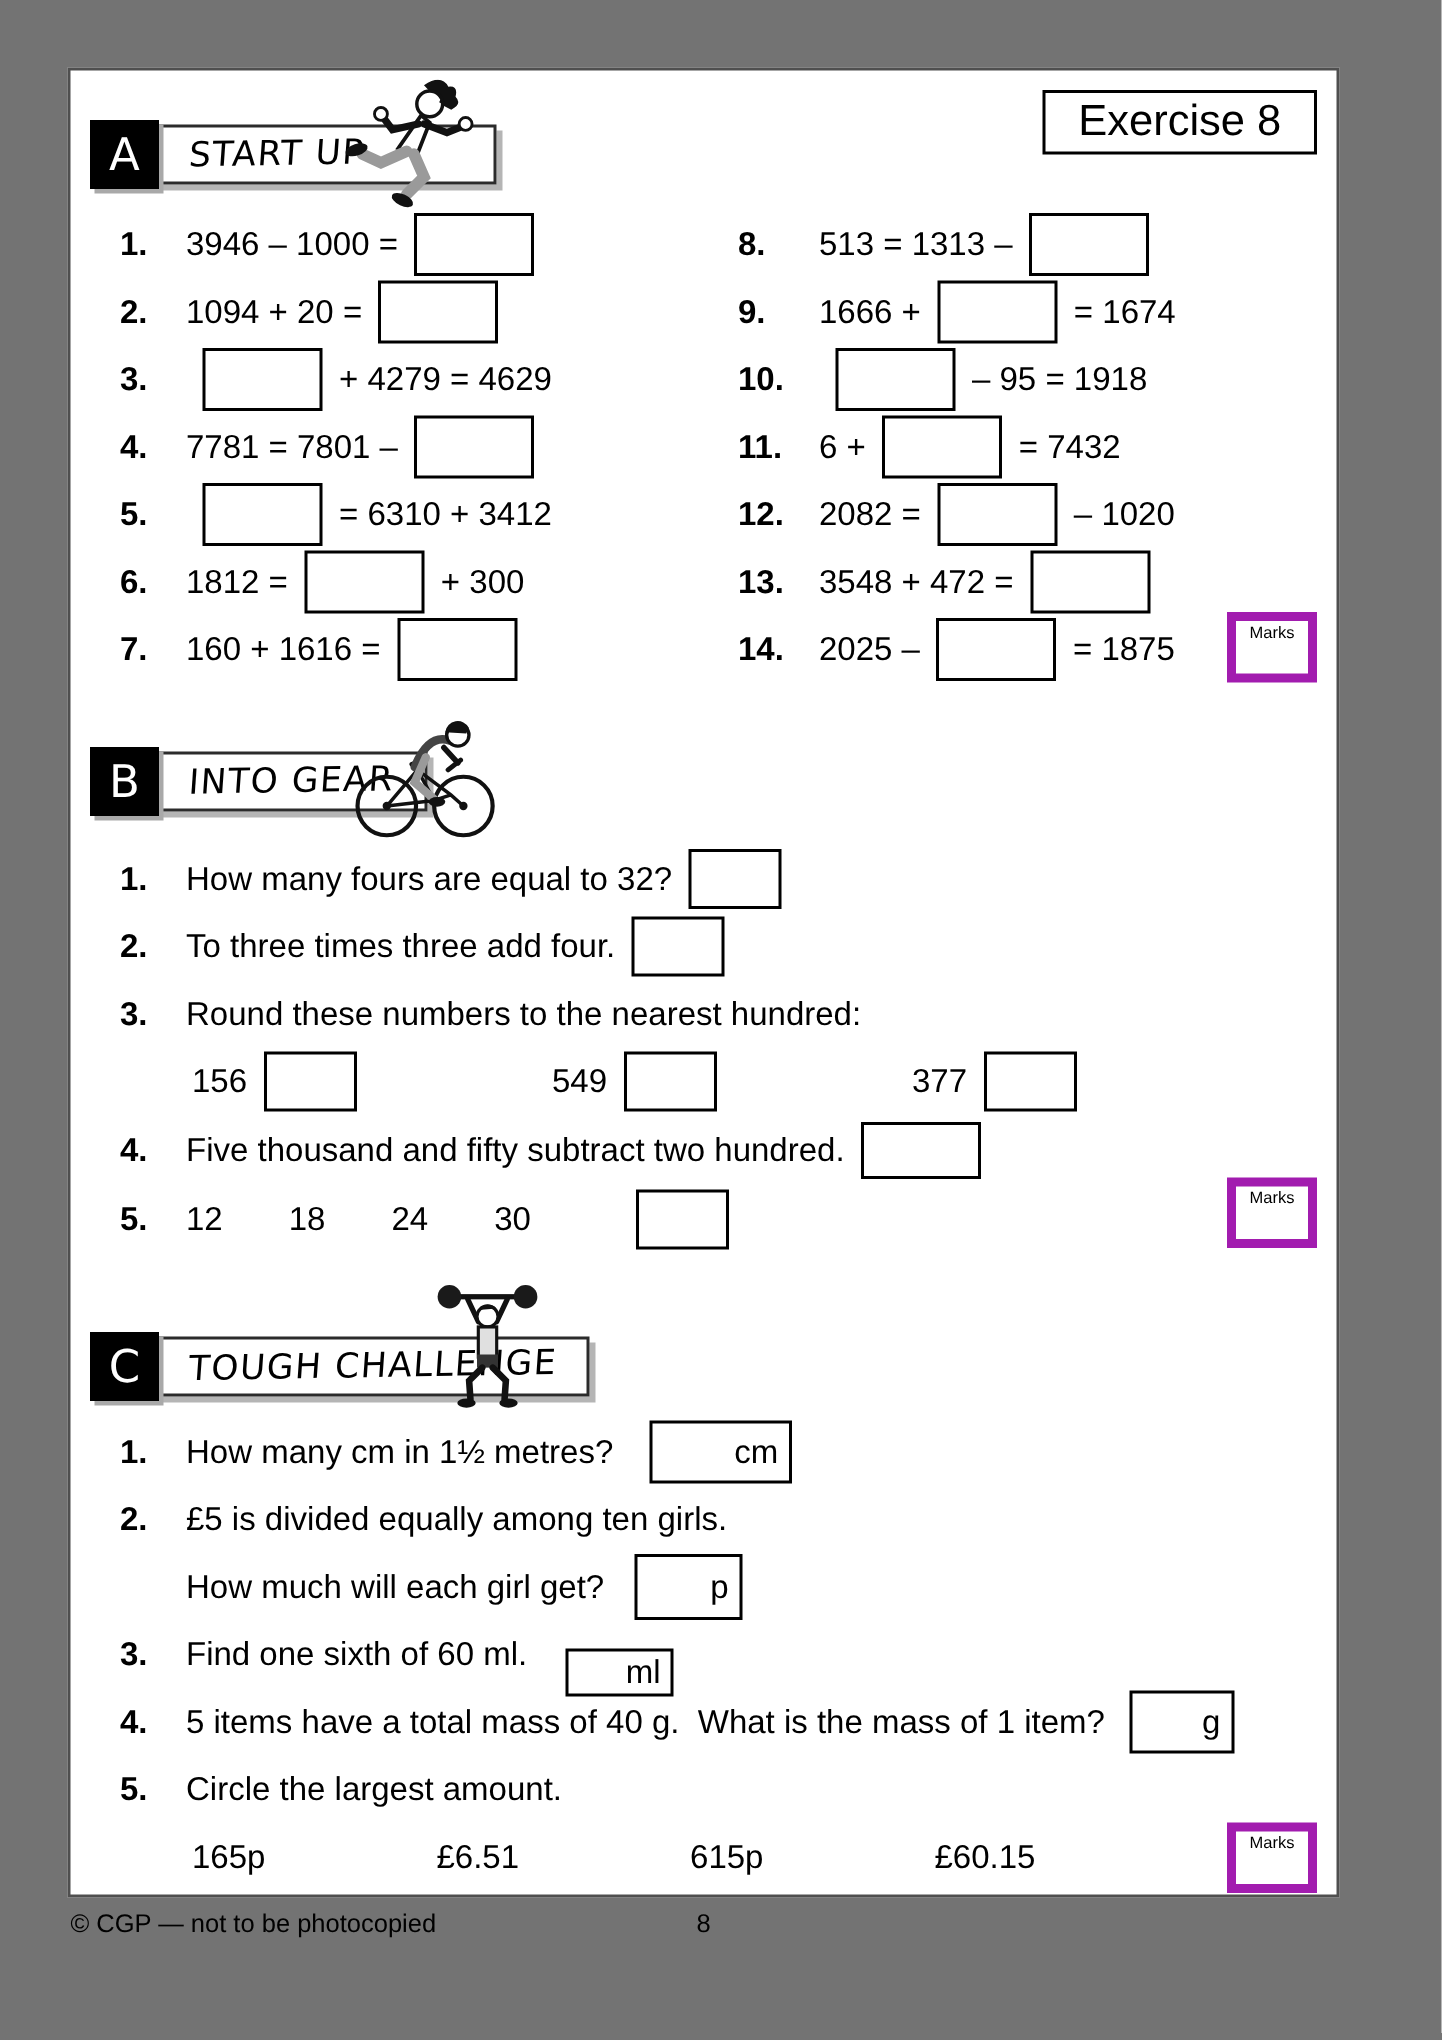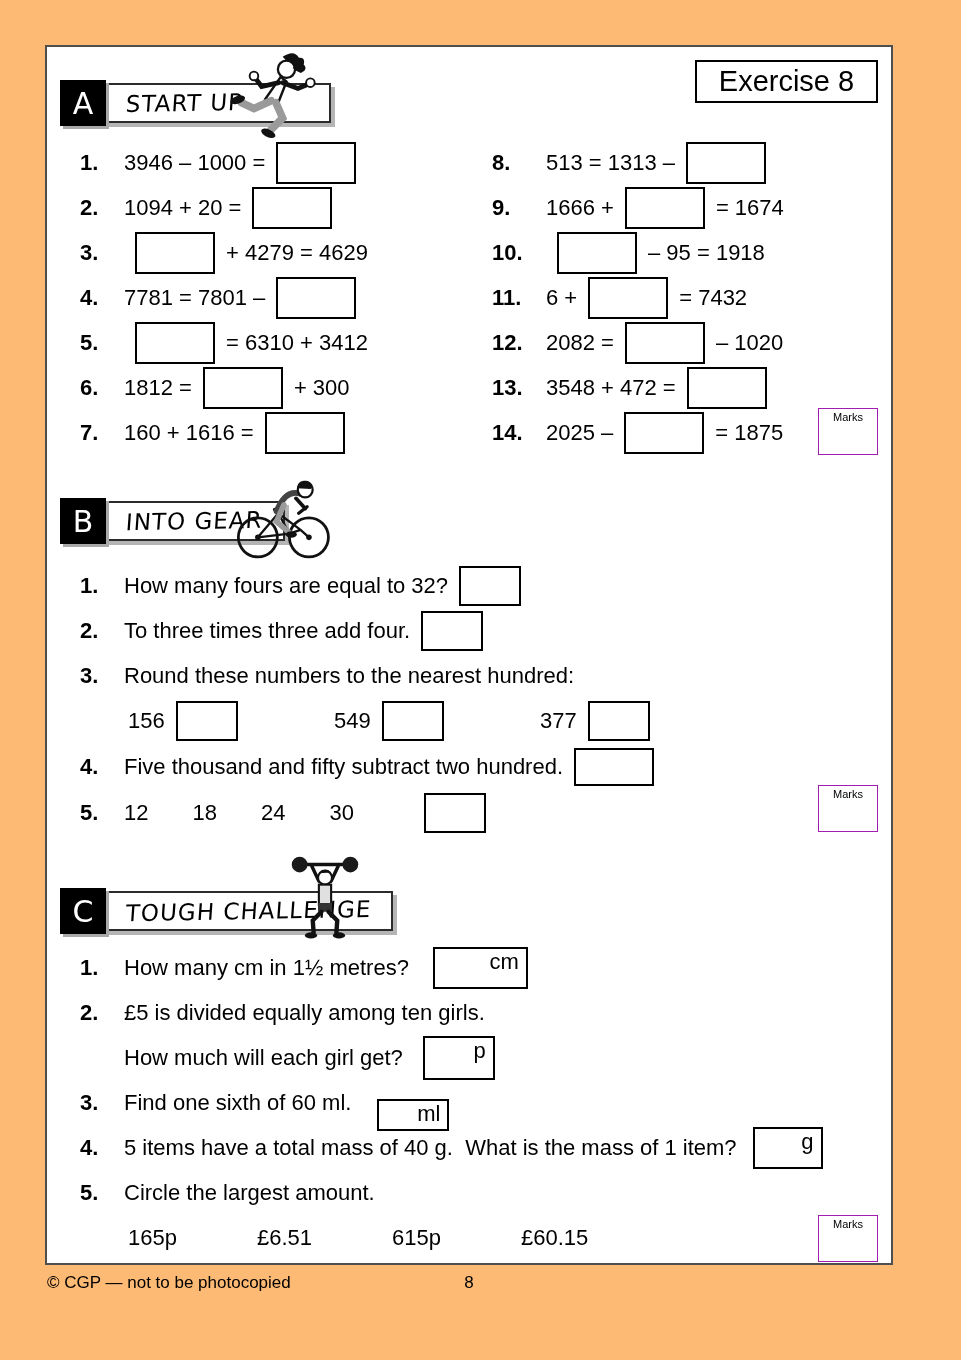--- a/index.html
+++ b/index.html
@@ -1,17 +1,17 @@
 <!DOCTYPE html>
 <html><head>
 <meta charset="utf-8">
 <style>
   * { margin:0; padding:0; box-sizing:border-box; }
   body { background:#ffffff; font-family:"Liberation Sans","DejaVu Sans",sans-serif; color:#000; }
-  .page { position:relative; width:961px; height:1360px; background:#fdba74; overflow:hidden; }
+  .page { position:relative; width:961px; height:1360px; background:#737373; overflow:hidden; }
   .sheet { position:absolute; left:45px; top:45px; width:848px; height:1220px;
            border:2px solid #4f4f4f; background:#fff; }
 
   
   .exercise-box { position:absolute; top:13px; left:648px; width:183px; height:43px;
                   border:2px solid #000; display:flex; align-items:center; justify-content:center;
                   font-size:29px; }
 
   
   .sec-header { position:absolute; left:13px; display:flex; align-items:center; height:46px; }
@@ -31,36 +31,36 @@
   .cell-l { width:412px; display:flex; align-items:center; flex:none; }
   .cell-r { display:flex; align-items:center; flex:1; }
   .qnum { font-weight:bold; font-size:22px; min-width:30px; flex:none; margin-right:14px; }
   .cell-r .qnum { min-width:40px; }
   .qspacer { min-width:30px; margin-right:14px; flex:none; }
   .ptext { font-size:22px; white-space:pre;text-align:center; }
   .abox { display:inline-flex; border:2px solid #000; background:#fff; margin:0 11px; flex:none; }
   .box-a { width:80px; height:42px; }
   .box-b { width:62px; height:40px; }
   .box-b4 { width:80px; height:38px; }
-  .unit-box { justify-content:flex-end; padding-right:7px; font-size:22px; }
+  .unit-box { justify-content:flex-end; align-items:center; padding-right:7px; font-size:22px; }
   .box-c1 { width:95px; height:42px; }
   .box-c2 { width:72px; height:44px; }
   .box-c3 { width:72px; height:32px;margin-top:24px; }
   .box-c4 { width:70px; height:42px; }
 
   .row { display:flex; align-items:center; height:45px; }
   .row.h46 { height:46px; }
-  .indent { padding-left:48px; }
+  .indent { padding-left:48px;gap:34px; }
   .ncell { width:206px; display:flex; align-items:center; flex:none; }
   .nnum { font-size:22px; }
   .b5num { font-size:22px; margin-right:44px;text-align:center; }
   .amount { font-size:22px; margin-right:80px; }
 
   
-  .marks { position:absolute; right:13px; width:60px; height:47px; border:1px solid #a21caf;
+  .marks { position:absolute; right:13px; width:60px; height:47px; border:6px solid #a21caf;
            background:#fff; text-align:center; }
   .marks-label { font-size:11px; display:block; padding-top:2px; }
 
   
   .footer { position:absolute; top:1273px; left:45px; width:848px; height:26px; font-size:17px; }
   .copyright { position:absolute; left:2px; top:0; }
   .pagenum { position:absolute; left:50%; transform:translateX(-50%); top:0; }
 </style>
 </head>
 <body>

